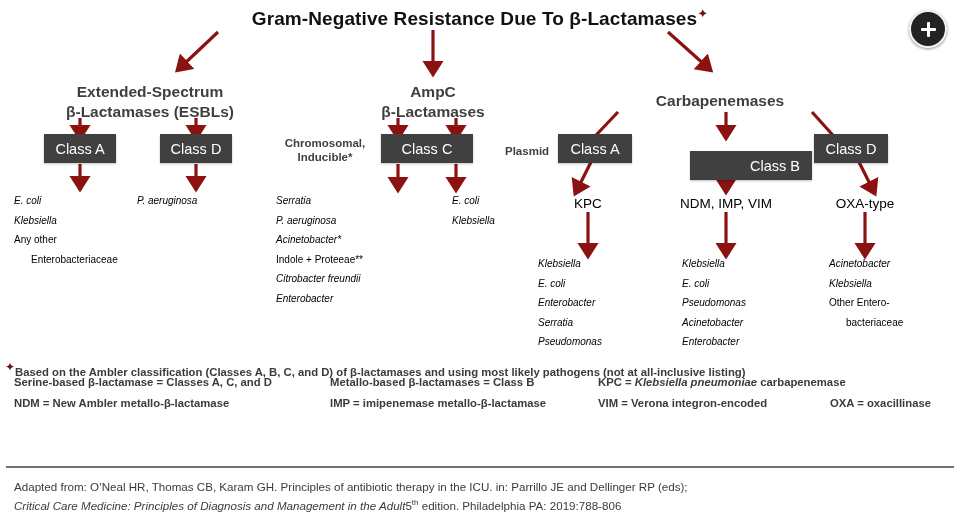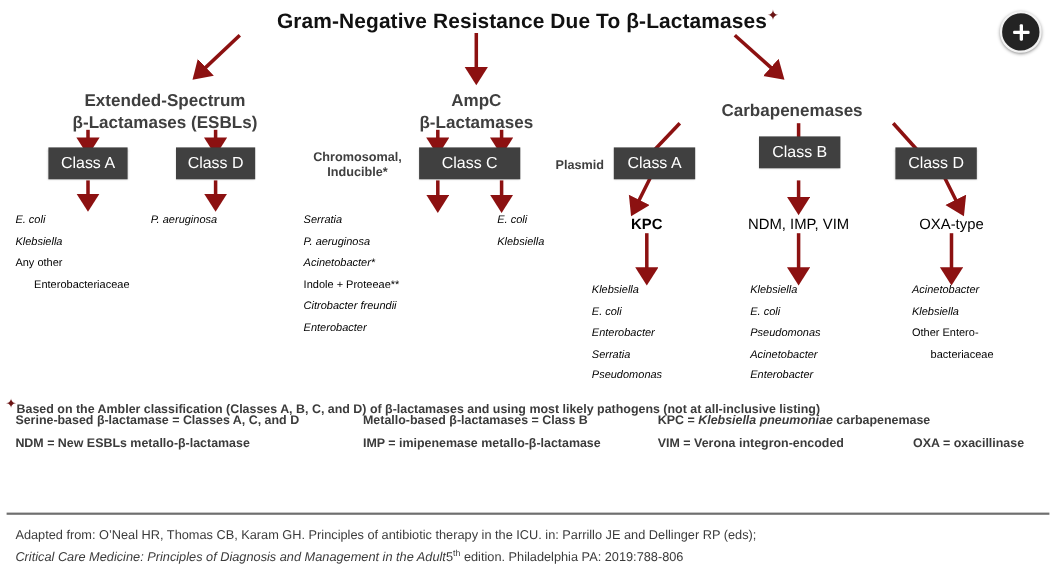--- a/index.html
+++ b/index.html
@@ -133,30 +133,30 @@
   <div class="abs sec-head" style="left:615px;top:91px;width:210px;">
     <div>Carbapenemases</div>
   </div>
 
   <div class="abs cbox" style="left:44px;top:134px;width:72px;">Class A</div>
   <div class="abs cbox" style="left:160px;top:134px;width:72px;">Class D</div>
 
   <div class="abs cbox" style="left:381px;top:134px;width:92px;">Class C</div>
 
   <div class="abs cbox" style="left:558px;top:134px;width:74px;">Class A</div>
-  <div class="abs cbox" style="left:690px;top:124px;width:74px;">Class B</div>
+  <div class="abs cbox" style="left:690px;top:151px;width:74px;padding-left:48px;">Class B</div>
   <div class="abs cbox" style="left:814px;top:134px;width:74px;">Class D</div>
 
   <div class="abs side-lab" style="left:272px;top:136px;width:106px;text-align:center;">
     <div>Chromosomal,</div>
     <div>Inducible*</div>
   </div>
   <div class="abs side-lab" style="left:478px;top:144px;padding-left:27px;">Plasmid</div>
 
-  <div class="abs sub-lab" style="left:548px;top:196px;width:80px;font-weight:bold;">KPC</div>
+  <div class="abs sub-lab" style="left:548px;top:196px;width:80px;">KPC</div>
   <div class="abs sub-lab" style="left:656px;top:196px;width:140px;">NDM, IMP, VIM</div>
   <div class="abs sub-lab" style="left:815px;top:196px;width:100px;">OXA-type</div>
 
   <div class="abs orglist" style="left:14px;top:191px;width:180px;">
       <div class="it">E. coli</div>
       <div class="it">Klebsiella</div>
       <div class="up">Any other</div>
       <div class="up ind">Enterobacteriaceae</div>
     </div>
 
@@ -204,21 +204,21 @@
   <div class="abs fn" style="left:5px;top:360px;">
     <span class="dag">✦</span><span>Based on the Ambler classification (Classes A, B, C, and D) of β-lactamases and using most likely pathogens (not at all-inclusive listing)</span>
   </div>
 
   <div class="abs fn" style="left:14px;top:375px;">Serine-based β-lactamase = Classes A, C, and D</div>
   <div class="abs fn" style="left:330px;top:375px;">Metallo-based β-lactamases = Class B</div>
   <div class="abs fn" style="left:598px;top:375px;">
     <span>KPC = </span><span class="it">Klebsiella pneumoniae</span><span> carbapenemase</span>
   </div>
 
-  <div class="abs fn" style="left:14px;top:396px;">NDM = New ESBLs metallo-β-lactamase</div>
+  <div class="abs fn" style="left:14px;top:396px;">NDM = New Ambler metallo-β-lactamase</div>
   <div class="abs fn" style="left:330px;top:396px;">IMP = imipenemase metallo-β-lactamase</div>
   <div class="abs fn" style="left:598px;top:396px;">VIM = Verona integron-encoded</div>
   <div class="abs fn" style="left:830px;top:396px;">OXA = oxacillinase</div>
 
   <div class="abs rule"></div>
 
   <div class="abs cite" style="left:14px;top:479px;">Adapted from:  O’Neal HR, Thomas CB, Karam GH.  Principles of antibiotic therapy in the ICU.  in:  Parrillo JE and Dellinger RP (eds);</div>
   <div class="abs cite" style="left:14px;top:495px;">
     <span class="it">Critical Care Medicine:  Principles of Diagnosis and Management in the Adult</span><span>5</span><sup>th</sup><span> edition.  Philadelphia PA: 2019:788-806</span>
   </div>

